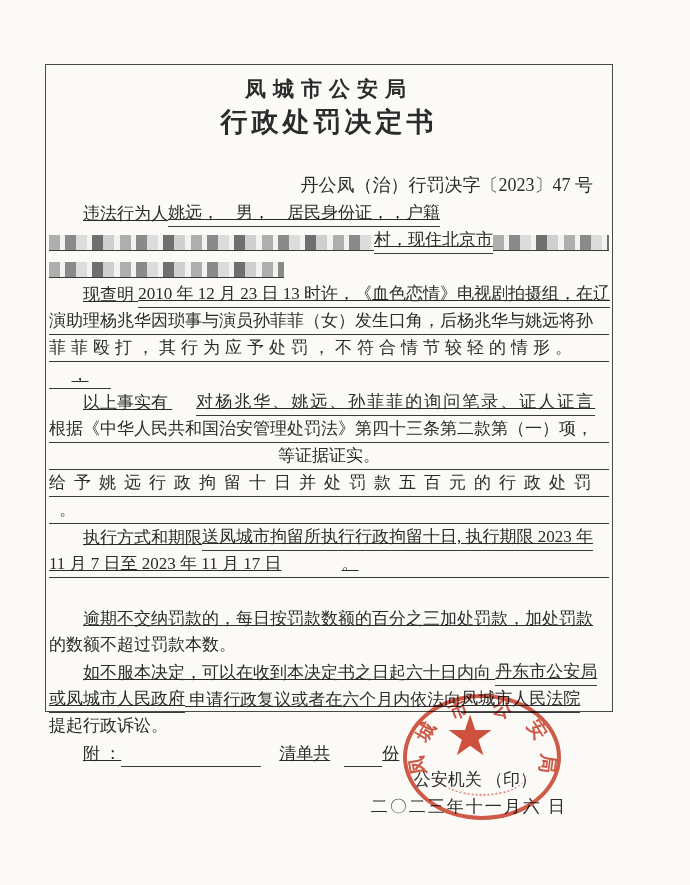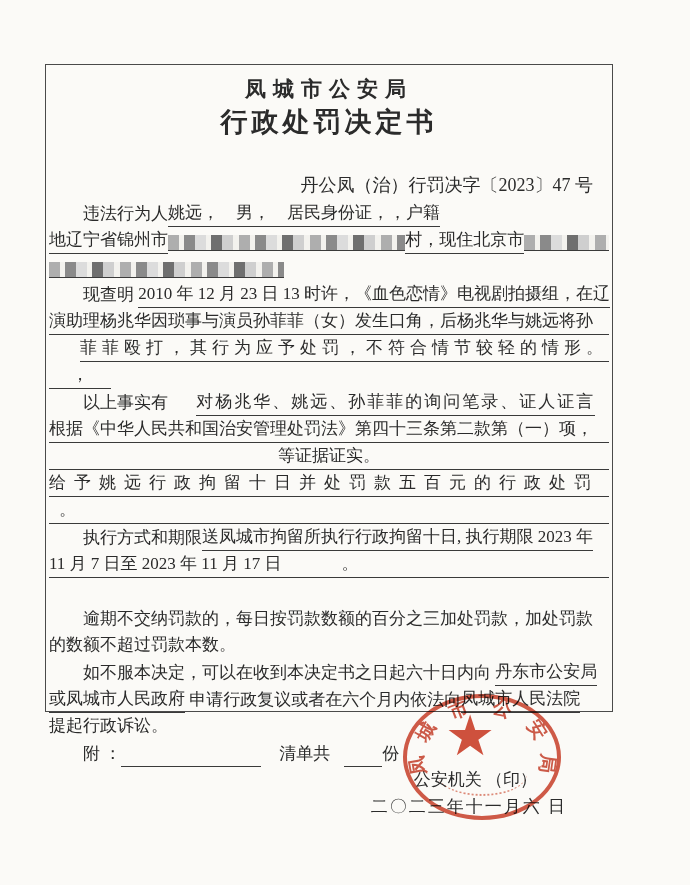--- a/index.html
+++ b/index.html
@@ -12,35 +12,35 @@
     overflow:hidden;
   }
   .page { position:absolute; inset:0; background:#fbfaf7; }
   .frame {
     position:absolute; left:45px; top:64px; width:568px; height:648px;
     border:1.5px solid #4a4a4a;
     padding:8px 3px 0 3px;
   }
   .row { display:flex; align-items:flex-end; height:27px; line-height:26px;
          font-size:17px; white-space:pre; }
-  .row > span { flex:0 0 auto; }
+  .row > span { flex:0 0 auto;text-decoration:underline; }
   .blockrow { display:block; height:27px; line-height:26px; font-size:17px; white-space:pre; }
   .ulr { border-bottom:1.2px solid #3a3a3a; }           
   .u   { border-bottom:1.2px solid #3a3a3a; }           
   .fill { flex:1 1 auto; }
   .ind { display:inline-block; width:34px; }
   .org-row { height:32px; line-height:32px; text-align:center; font-size:21px;
              letter-spacing:7px; font-weight:600; }
   .title-row { height:34px; line-height:34px; text-align:center; font-size:27px;
                letter-spacing:4px; font-weight:700;
                font-family:"Liberation Sans","DejaVu Sans",sans-serif; }
   .docno-row { height:29px; line-height:28px; text-align:right; font-size:18px;
                padding-right:16px;margin-top:32px; }
   .ls2 { letter-spacing:2px;margin-left:24px; }
-  .ls5 { letter-spacing:5px;margin-left:31px; }
+  .ls5 { letter-spacing:5px; }
   .ls8 { letter-spacing:8px; }
   .blank { height:27px; }
   .mosaic {
     display:inline-block; height:16px; margin-bottom:3px; align-self:flex-end;
     background:repeating-linear-gradient(90deg,
       #aeaeae 0 11px, #f3f2ee 11px 16px, #8a8a8a 16px 27px, #dcdcdc 27px 38px,
       #f3f2ee 38px 43px, #6f6f6f 43px 54px, #cfcfcf 54px 65px, #f3f2ee 65px 71px);
   }
   .footer-right { display:block; height:27px; line-height:26px; font-size:17px;
                   text-align:right; white-space:pre; }
@@ -82,21 +82,20 @@
     <div class="docno-row">丹公凤（治）行罚决字〔2023〕47 号</div>
 
     <div class="row">
       <span class="ind"></span>
       <span>违法行为人</span>
       <span class="u">姚远，　男，　居民身份证，</span>
       <span class="mosaic fill u"></span>
       <span class="u">，户籍</span>
     </div>
     <div class="row">
-      <span class="u">地辽宁省锦州市</span>
       <span class="mosaic u" style="flex:2.8 1 auto;"></span>
       <span class="u">村，现住北京市</span>
       <span class="mosaic u" style="flex:1 1 auto;"></span>
     </div>
     <div class="row">
       <span class="mosaic u" style="width:235px;"></span>
       <span class="fill u"></span>
     </div>
 
     <div class="row">

